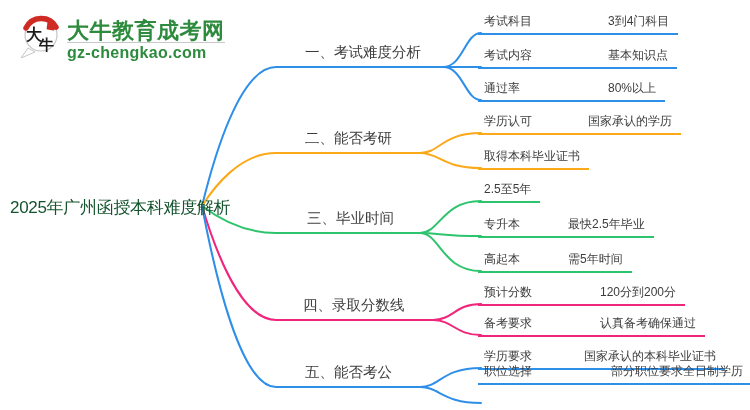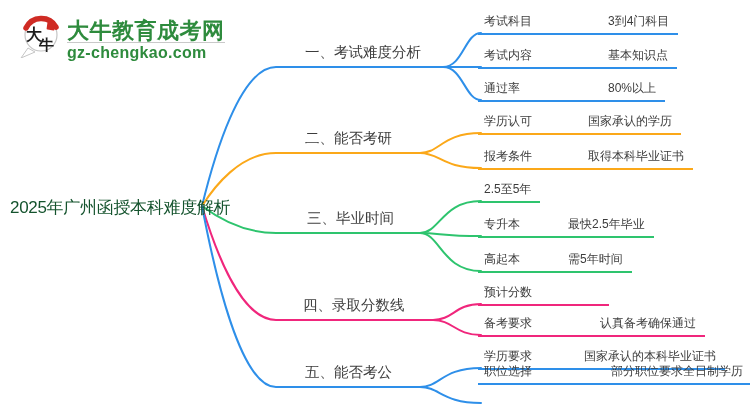--- a/index.html
+++ b/index.html
@@ -86,38 +86,38 @@
     <div class="leaf" style="left: 478px; top: 75px; border-bottom-color: rgb(46, 143, 233);">
       <span class="leaf-label" style="width: 124px;">通过率</span>
       <span class="leaf-value">80%以上</span>
     </div>
     <div class="blabel" style="left: 305px; top: 129px;">二、能否考研</div>
     <div class="leaf" style="left: 478px; top: 108px; border-bottom-color: rgb(251, 168, 25);">
       <span class="leaf-label" style="width: 104px;">学历认可</span>
       <span class="leaf-value">国家承认的学历</span>
     </div>
     <div class="leaf" style="left: 478px; top: 143px; border-bottom-color: rgb(251, 168, 25);">
-      <span class="leaf-label" style="width: 104px;">报考条件</span>
       <span class="leaf-value">取得本科毕业证书</span>
     </div>
     <div class="blabel" style="left: 307px; top: 209px;">三、毕业时间</div>
     <div class="leaf" style="left: 478px; top: 176px; border-bottom-color: rgb(46, 196, 110);">
       <span class="leaf-value">2.5至5年</span>
     </div>
     <div class="leaf" style="left: 478px; top: 211px; border-bottom-color: rgb(46, 196, 110);">
       <span class="leaf-label" style="width: 84px;">专升本</span>
       <span class="leaf-value">最快2.5年毕业</span>
     </div>
     <div class="leaf" style="left: 478px; top: 246px; border-bottom-color: rgb(46, 196, 110);">
       <span class="leaf-label" style="width: 84px;">高起本</span>
       <span class="leaf-value">需5年时间</span>
     </div>
     <div class="blabel" style="left: 303px; top: 296px;">四、录取分数线</div>
     <div class="leaf" style="left: 478px; top: 279px; border-bottom-color: rgb(240, 38, 124);">
       <span class="leaf-label" style="width: 116px;">预计分数</span>
+      <span class="leaf-value">120分到200分</span>
     </div>
     <div class="leaf" style="left: 478px; top: 310px; border-bottom-color: rgb(240, 38, 124);">
       <span class="leaf-label" style="width: 116px;">备考要求</span>
       <span class="leaf-value">认真备考确保通过</span>
     </div>
     <div class="blabel" style="left: 305px; top: 363px;">五、能否考公</div>
     <div class="leaf" style="left: 478px; top: 343px; border-bottom-color: rgb(46, 143, 233);">
       <span class="leaf-label" style="width: 100px;">学历要求</span>
       <span class="leaf-value">国家承认的本科毕业证书</span>
     </div>

